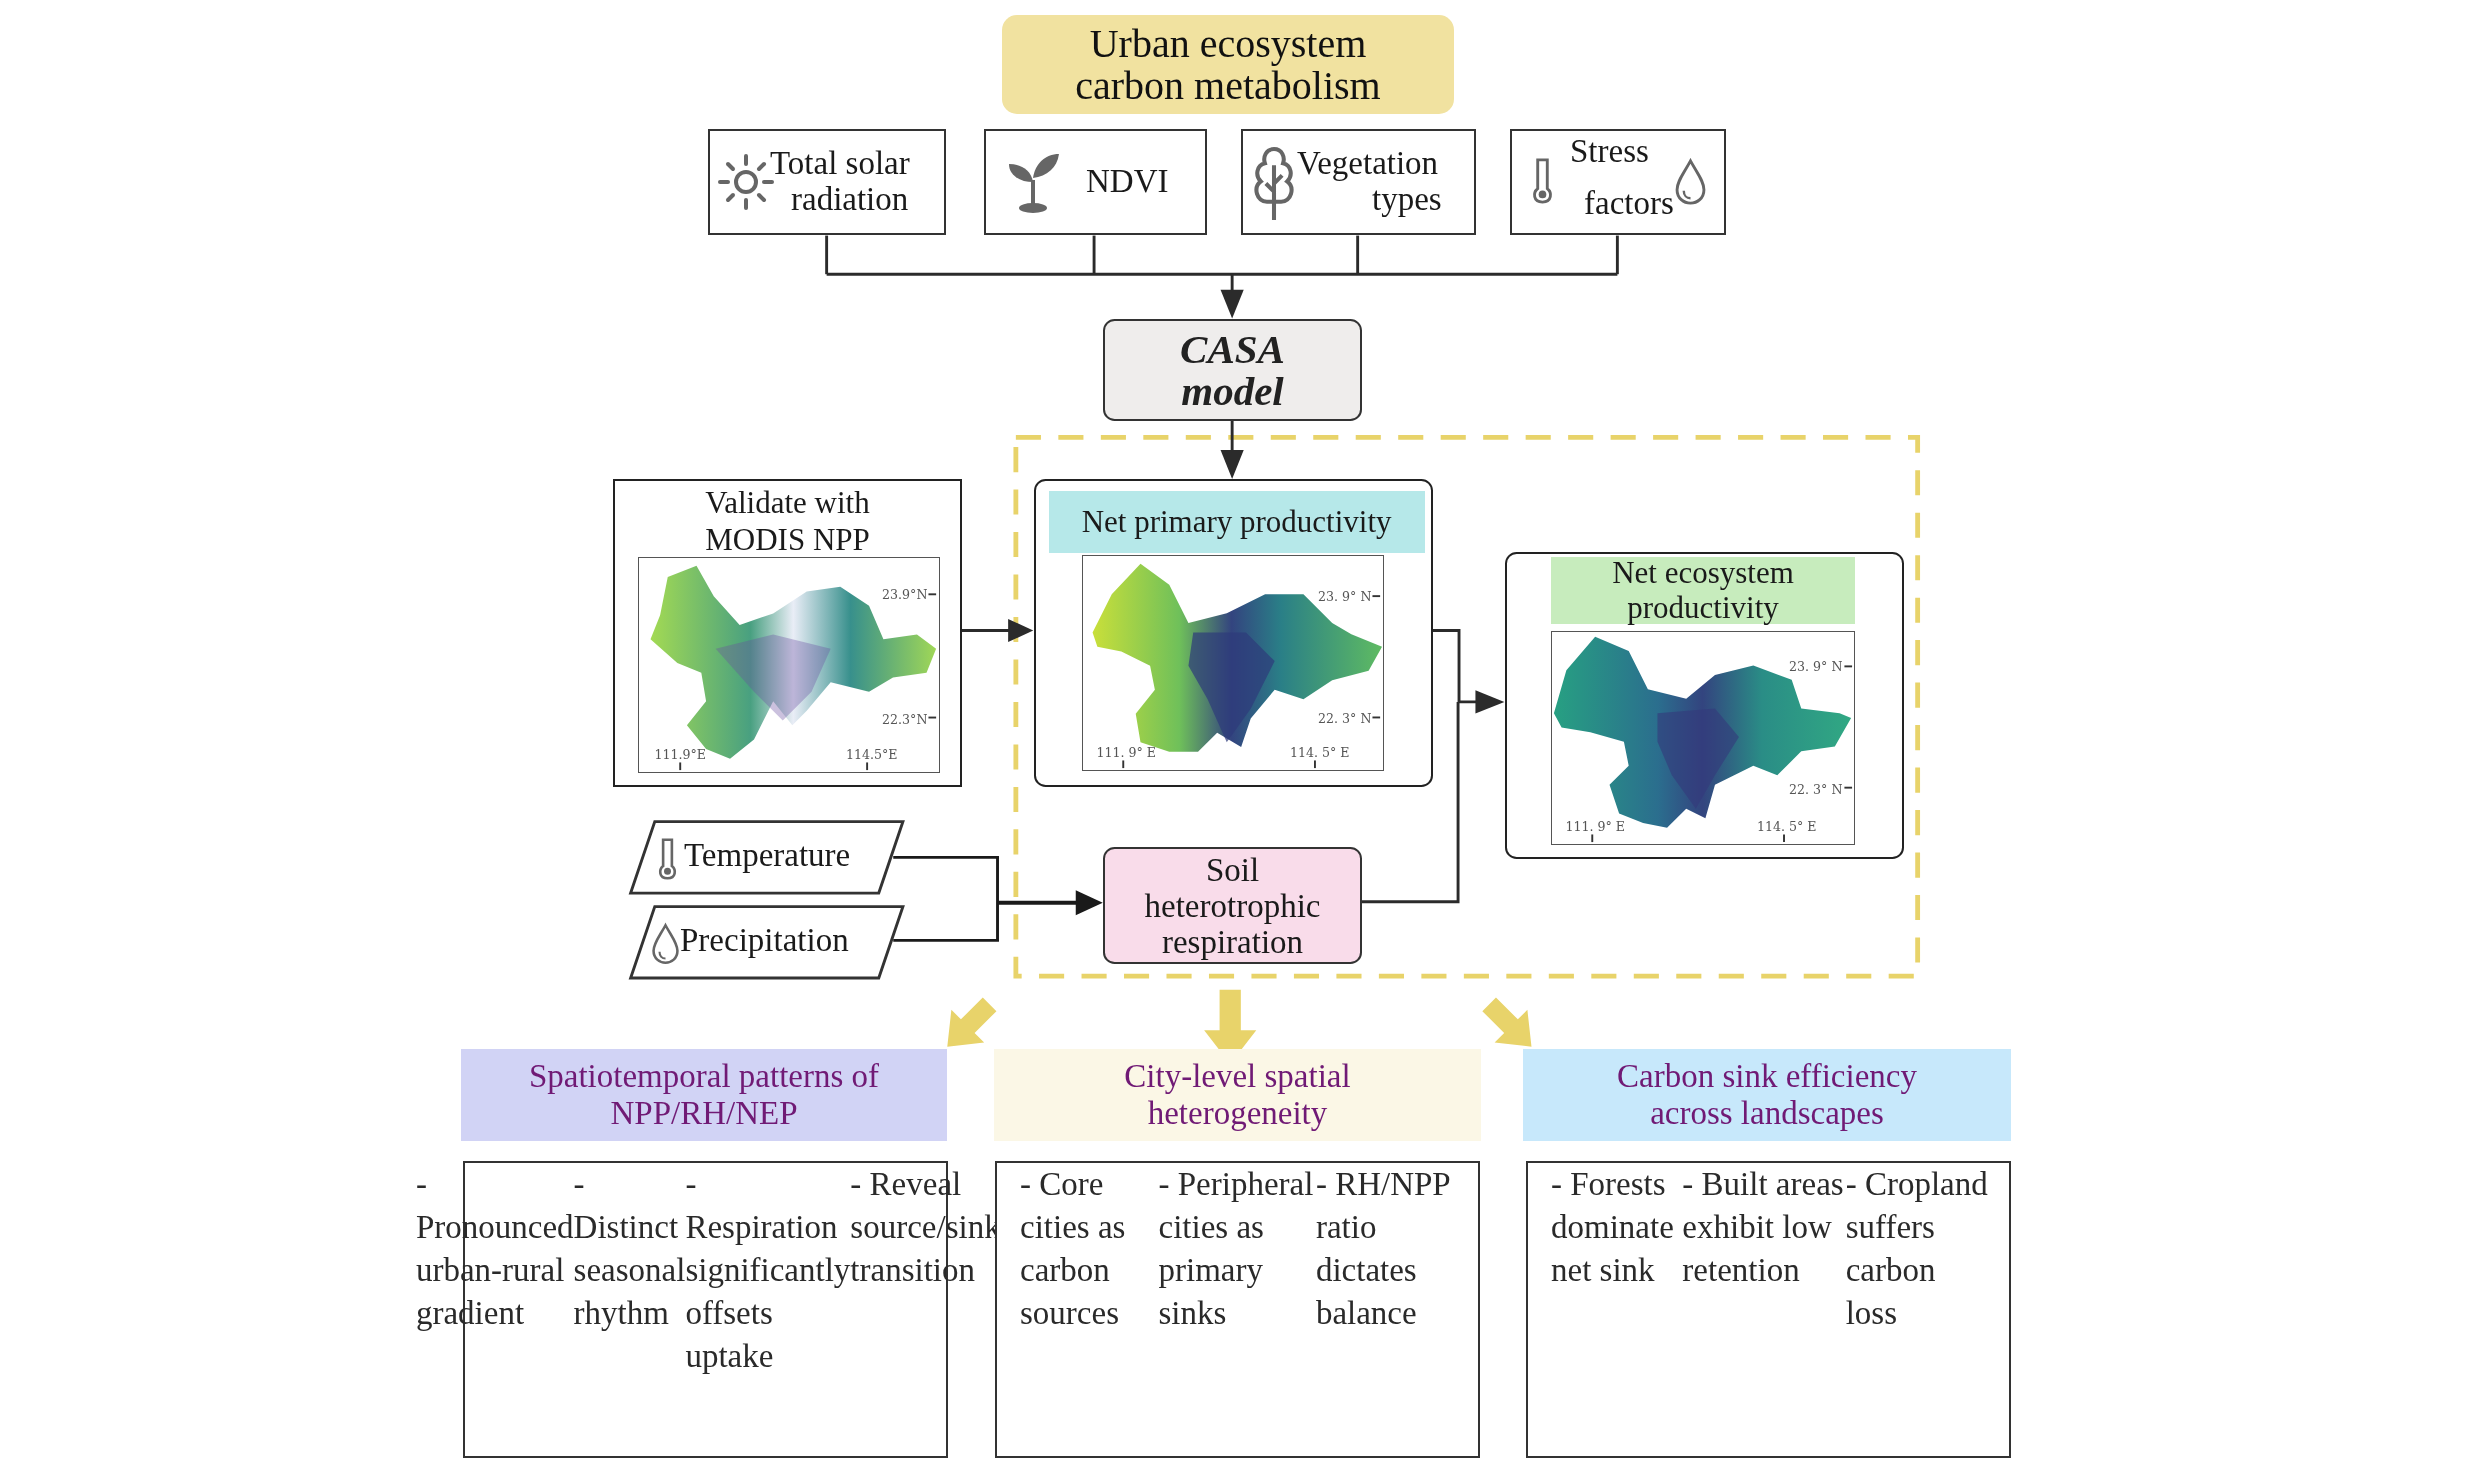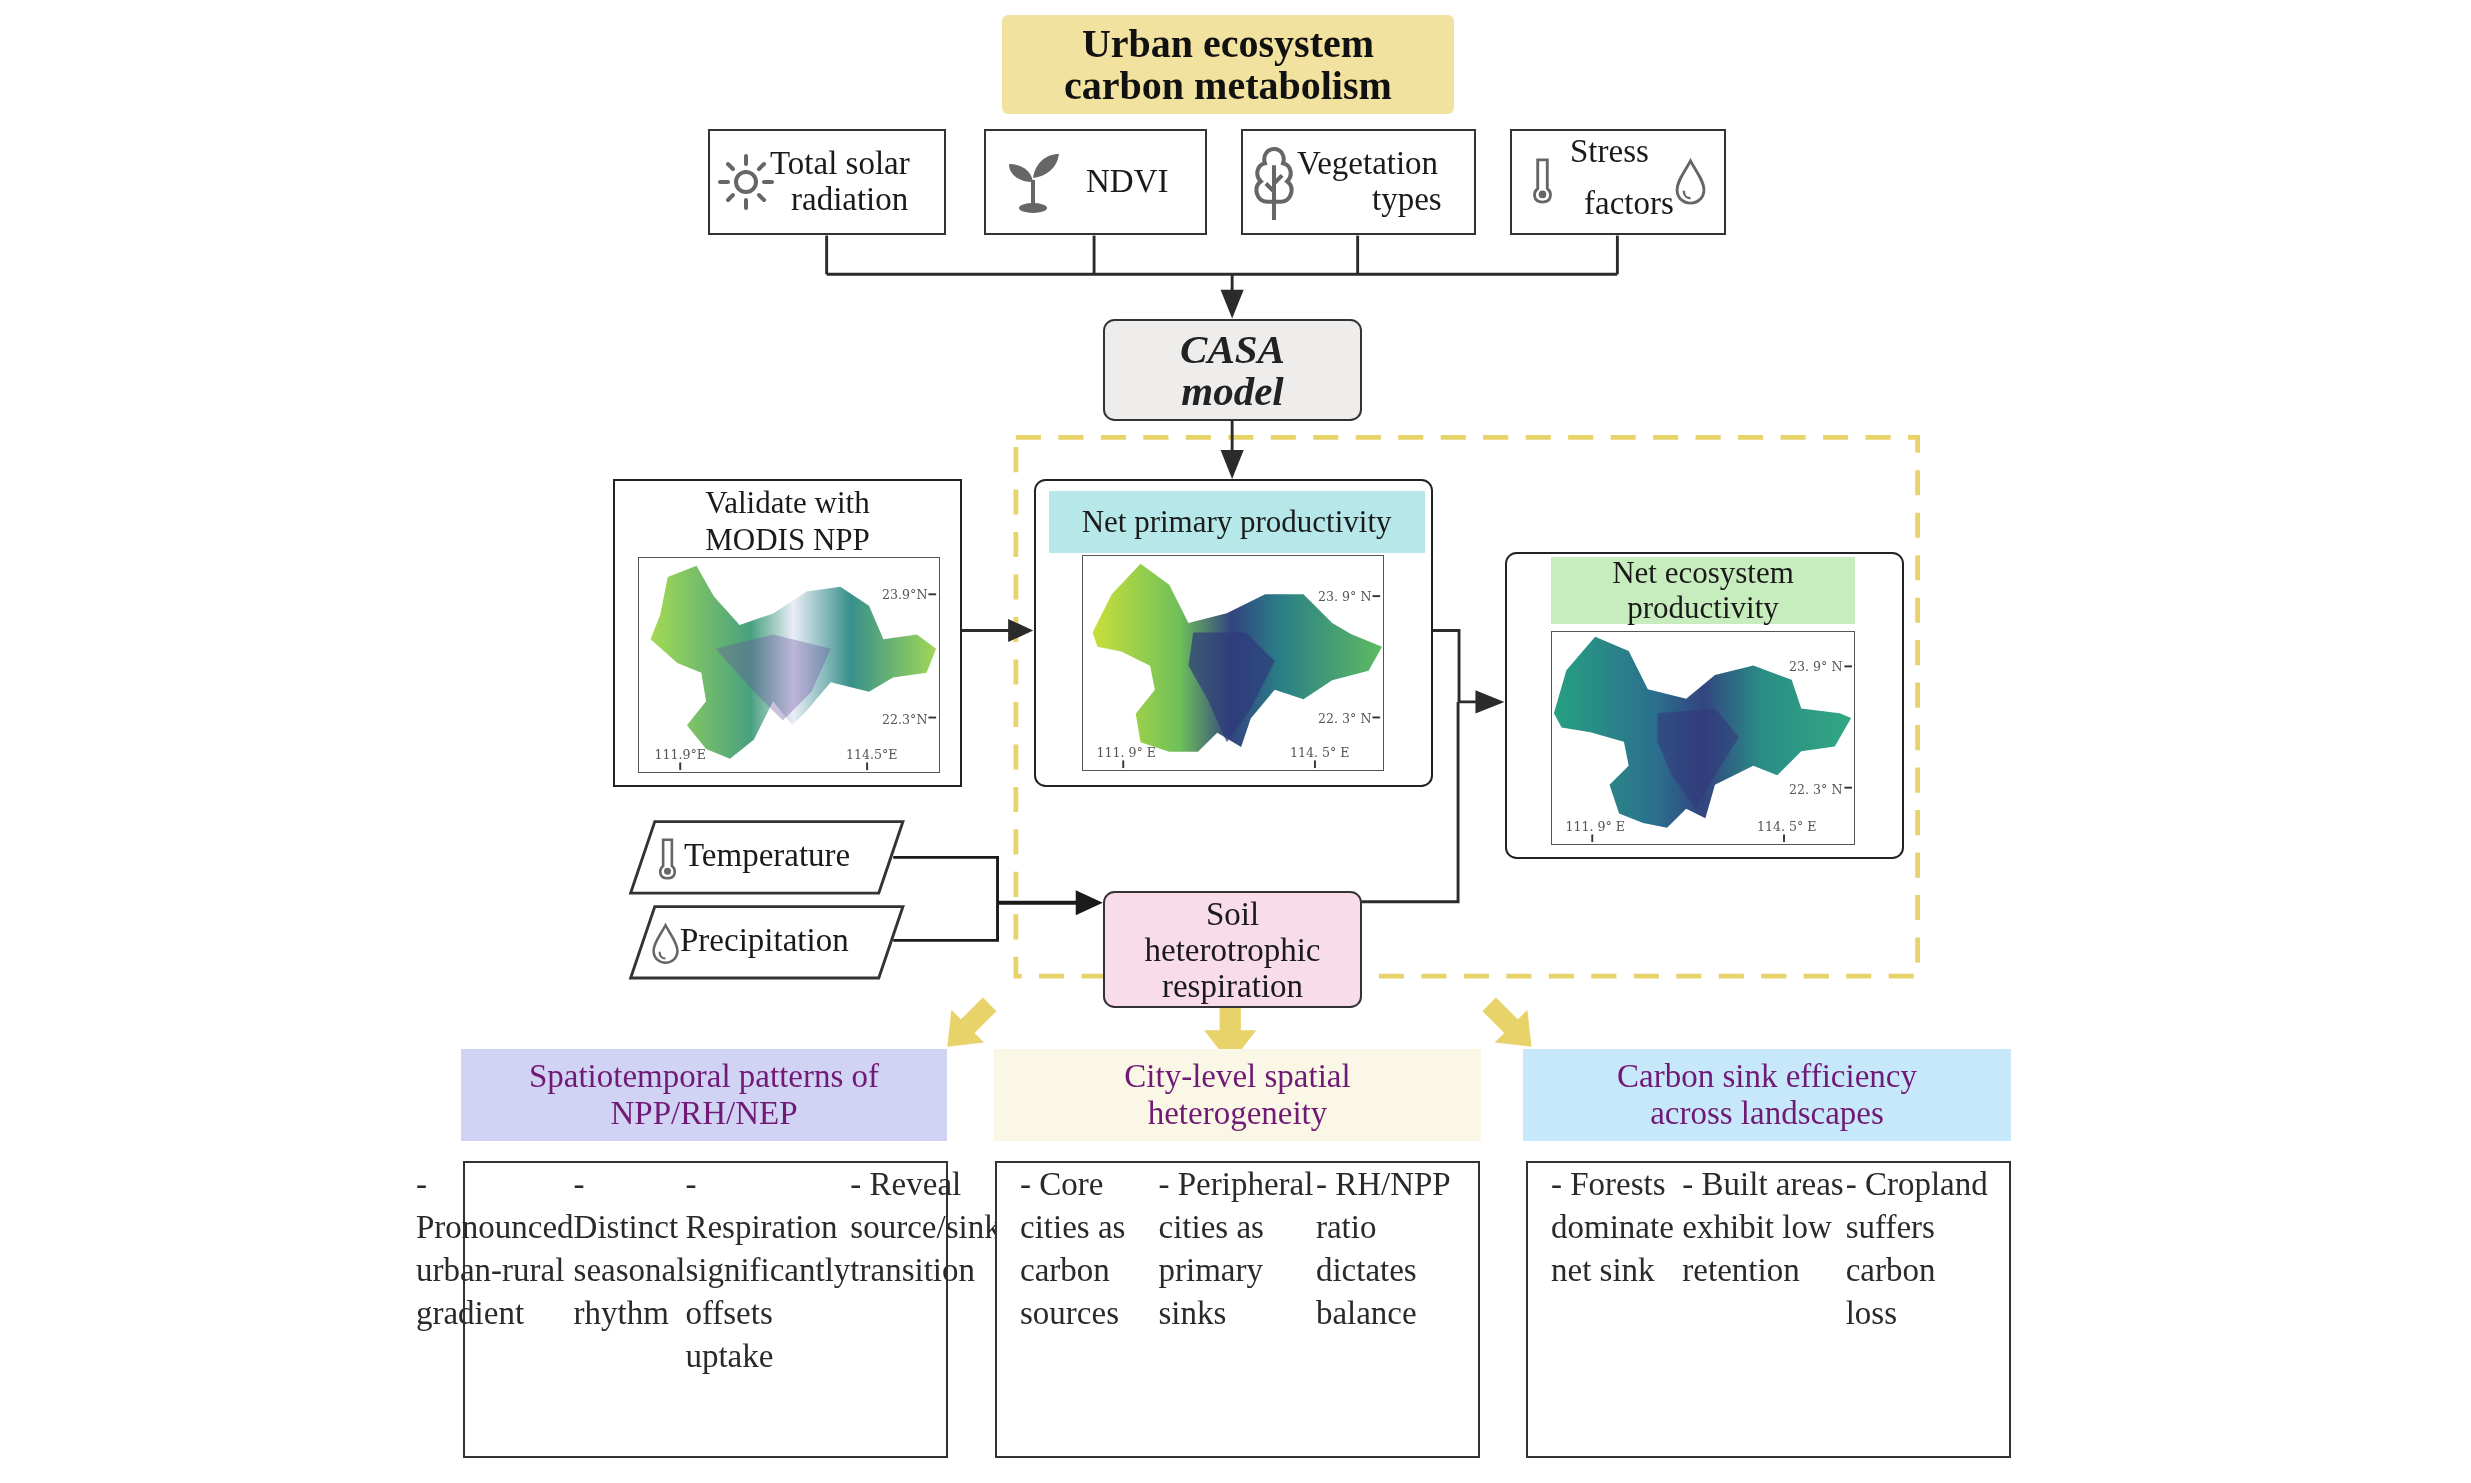--- a/index.html
+++ b/index.html
@@ -2,42 +2,42 @@
 <html><head>
 <meta charset="utf-8">
 <style>
   html, body { margin:0; padding:0; background:#ffffff; }
   body { width:2472px; height:1483px; position:relative; overflow:hidden;
          font-family:"Liberation Serif","DejaVu Serif",serif; color:#1a1a1a; }
   .abs { position:absolute; box-sizing:border-box; }
   .center-text { display:flex; align-items:center; justify-content:center; text-align:center; flex-direction:column; }
   #connectors { position:absolute; left:0; top:0; width:2472px; height:1483px; pointer-events:none; }
 
-  .title-box { left:1002px; top:15.4px; width:452px; height:99px; background:#f1e2a0; border-radius:6px;
-               font-weight:bold; font-size:40px; line-height:42px; color:#111; }
+  .title-box { left:1002px; top:15.4px; width:452px; height:99px; background:#f1e2a0; border-radius:15px;
+               font-weight:normal; font-size:40px; line-height:42px; color:#111; }
   .input-box { top:129px; height:106px; border:2.9px solid #333; background:#fff; font-size:33px; line-height:37px; }
   .input-box .lbl { position:absolute; }
   .icon { position:absolute; }
 
   .casa-box { left:1103px; top:319px; width:259px; height:102px; background:#efedec; border:2.9px solid #333; border-radius:11.6px;
               font-style:italic; font-weight:bold; font-size:41px; line-height:42px; color:#222; }
 
   .validate-box { left:613px; top:479px; width:349px; height:308px; border:2.9px solid #222; background:#fff; }
   .validate-title { left:0; top:0; width:100%; height:77px; font-size:31px; line-height:37px;justify-content:flex-end; }
   .npp-box { left:1034px; top:479px; width:399px; height:308px; border:2.9px solid #222; border-radius:11.6px; background:#fff; }
   .npp-title { left:12.6px; top:9.7px; width:376px; height:62px; background:#b6e8e9; font-size:31px; }
   .nep-box { left:1505px; top:552px; width:399px; height:307px; border:2.9px solid #222; border-radius:11.6px; background:#fff; }
   .nep-title { left:44px; top:2.9px; width:304px; height:67px; background:#c7ecbd; font-size:31px; line-height:35px; }
 
   .map-frame { border:1.9px solid #555; background:#fff; overflow:hidden; }
   .map-frame svg { position:absolute; left:0; top:0; width:100%; height:100%; }
 
   .param { height:60px; font-size:33px; }
   .soil-box { left:1103px; top:847px; width:259px; height:117px; background:#f9dcea; border:2.9px solid #333; border-radius:11.6px;
-              font-size:33px; line-height:36px;margin-top:44px; }
+              font-size:33px; line-height:36px; }
 
   .cat-box { top:1049px; height:92px; font-size:33px; line-height:37px; color:#701a75; }
   .cat-1 { left:461px; width:486px; background:#d1d3f5; }
   .cat-2 { left:994px; width:487px; background:#fbf7e6; }
   .cat-3 { left:1523px; width:488px; background:#c7e8fb; }
 
   .bullet-box { top:1161px; height:297px; border:2.9px solid #333; background:#fff; font-size:33px; line-height:43px;
                 padding:0 17.4px 0 23px; display:flex; flex-direction:row; justify-content:center; color:#2a2a2a; }
   .bullet-1 { left:463px; width:485px; }
   .bullet-2 { left:995px; width:485px; }

